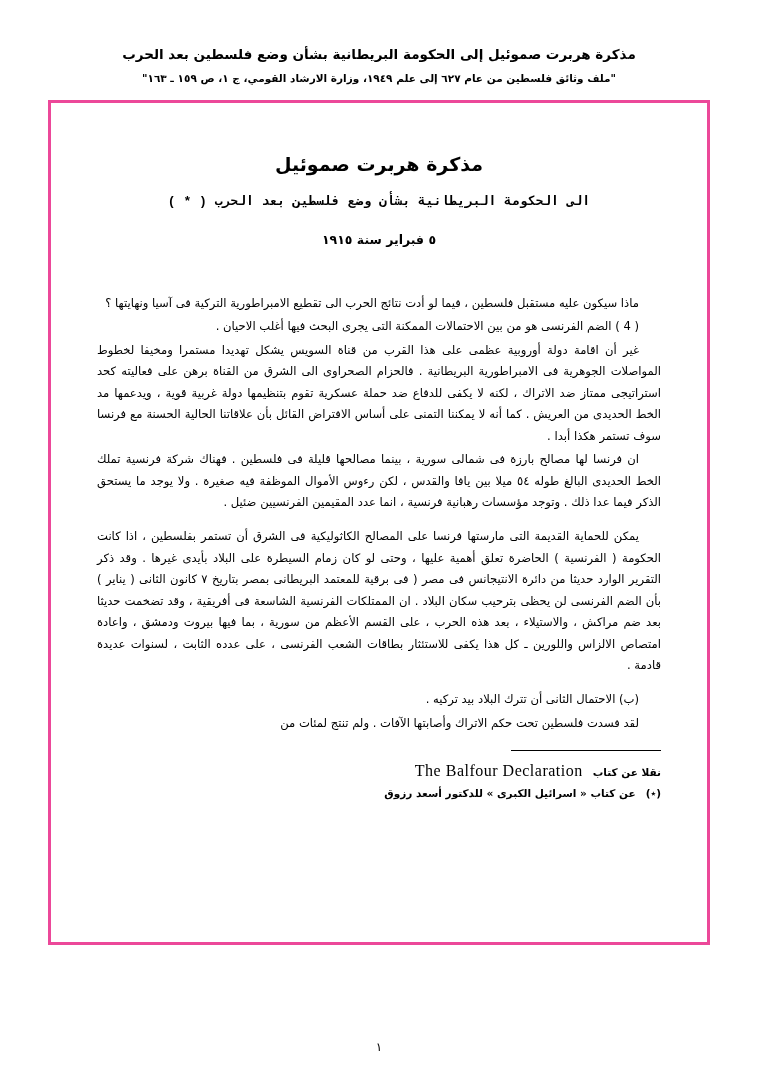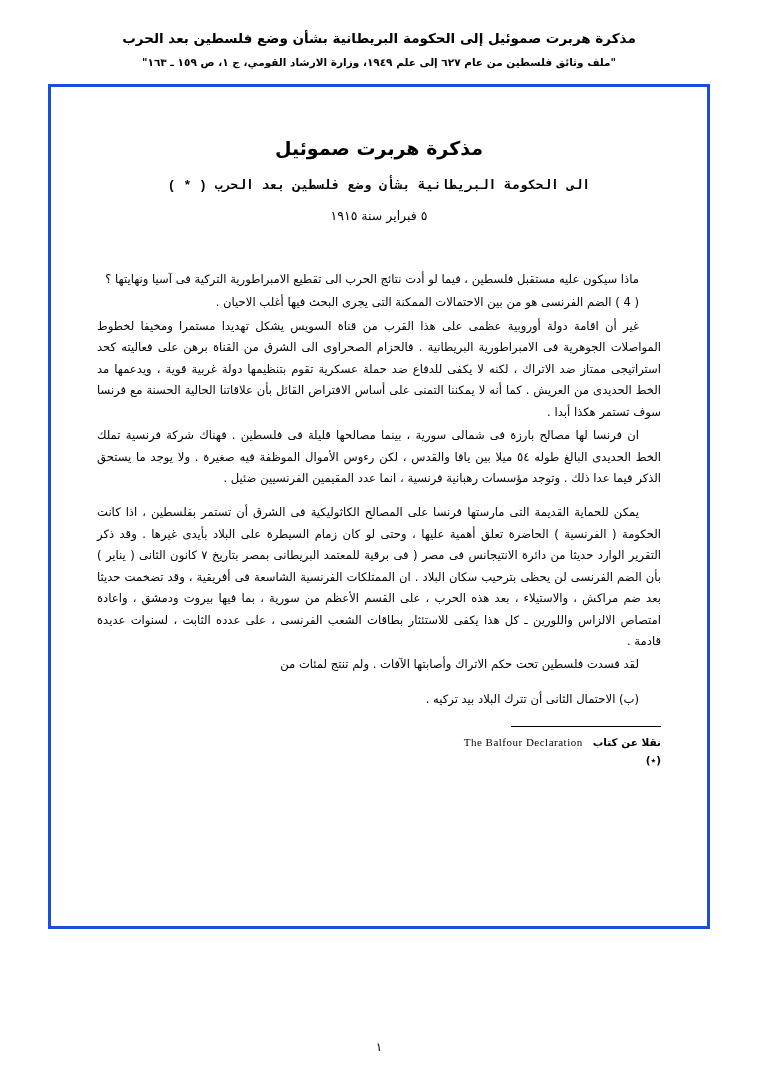--- a/index.html
+++ b/index.html
@@ -12,42 +12,42 @@
     height: 1078px;
     font-family: "DejaVu Sans", sans-serif;
     color: #000000;
     position: relative;
     overflow: hidden;
   }
   .page {
     width: 758px;
     height: 1078px;
     box-sizing: border-box;
-    padding: 28px 40px 0 40px;
+    padding: 44px 40px 0 40px;
     position: relative;
   }
   .doc-header {
     text-align: center;
     margin-bottom: 10px;
   }
   .doc-header .h-title {
     font-size: 13.5px;
     font-weight: bold;
     line-height: 1.5;
     direction: rtl;
   }
   .doc-header .h-source {
     font-size: 10.5px;
     font-weight: bold;
     margin-top: 7px;
     line-height: 1.5;
     direction: rtl;
   }
   .frame {
-    border: 3px solid #1d4ed8;
+    border: 3px solid #ec4899;
     margin: 13px 8px 0 8px;
     height: 845px;
     box-sizing: border-box;
     padding: 30px 46px 10px 46px;
     position: relative;
     background: #fff;
   }
   .title-block {
     text-align: center;
     margin-top: 20px;
@@ -60,22 +60,22 @@
   }
   .title-block .t2 {
     font-size: 13px;
     font-weight: bold;
     margin-top: 18px;
     direction: rtl;
     font-family: Liberation Mono, monospace;
   }
   .title-block .t3 {
     font-size: 12.5px;
-    font-weight: normal;
-    margin-top: 15px;
+    font-weight: bold;
+    margin-top: 23px;
     direction: rtl;
   }
   .body-text {
     margin-top: 46px;
     direction: rtl;
     text-align: justify;
     font-size: 11.6px;
     line-height: 1.85;
   }
   .body-text p {
@@ -105,21 +105,21 @@
   }
   .footnotes .fn-row {
     display: flex;
     flex-direction: row;
     justify-content: flex-start;
     gap: 10px;
     align-items: baseline;
   }
   .fn-latin {
     font-family: "Liberation Serif", serif;
-    font-size: 11px;
+    font-size: 16px;
     direction: ltr;
     letter-spacing: 0.5px;
   }
   .fn-ar {
     font-size: 10.5px;
     font-weight: bold;
   }
   .page-number {
     position: absolute;
     bottom: 24px;
@@ -146,33 +146,34 @@
       <div class="t2">الى الحكومة البريطانية بشأن وضع فلسطين بعد الحرب ( * )</div>
       <div class="t3">٥ فبراير سنة ١٩١٥</div>
     </div>
 
     <div class="body-text">
       <p class="indent">ماذا سيكون عليه مستقبل فلسطين ، فيما لو أدت نتائج الحرب الى تقطيع الامبراطورية التركية فى آسيا ونهايتها ؟</p>
       <p class="indent">( 4 ) الضم الفرنسى هو من بين الاحتمالات الممكنة التى يجرى البحث فيها أغلب الاحيان .</p>
       <p class="indent">غير أن اقامة دولة أوروبية عظمى على هذا القرب من قناة السويس يشكل تهديدا مستمرا ومخيفا لخطوط المواصلات الجوهرية فى الامبراطورية البريطانية . فالحزام الصحراوى الى الشرق من القناة برهن على فعاليته كحد استراتيجى ممتاز ضد الاتراك ، لكنه لا يكفى للدفاع ضد حملة عسكرية تقوم بتنظيمها دولة غربية قوية ، ويدعمها مد الخط الحديدى من العريش . كما أنه لا يمكننا التمنى على أساس الافتراض القائل بأن علاقاتنا الحالية الحسنة مع فرنسا سوف تستمر هكذا أبدا .</p>
       <p class="indent">ان فرنسا لها مصالح بارزة فى شمالى سورية ، بينما مصالحها قليلة فى فلسطين . فهناك شركة فرنسية تملك الخط الحديدى البالغ طوله ٥٤ ميلا بين يافا والقدس ، لكن رءوس الأموال الموظفة فيه صغيرة . ولا يوجد ما يستحق الذكر فيما عدا ذلك . وتوجد مؤسسات رهبانية فرنسية ، انما عدد المقيمين الفرنسيين ضئيل .</p>
       <p class="indent gap">يمكن للحماية القديمة التى مارستها فرنسا على المصالح الكاثوليكية فى الشرق أن تستمر بفلسطين ، اذا كانت الحكومة ( الفرنسية ) الحاضرة تعلق أهمية عليها ، وحتى لو كان زمام السيطرة على البلاد بأيدى غيرها . وقد ذكر التقرير الوارد حديثا من دائرة الانتيجانس فى مصر ( فى برقية للمعتمد البريطانى بمصر بتاريخ ٧ كانون الثانى ( يناير ) بأن الضم الفرنسى لن يحظى بترحيب سكان البلاد . ان الممتلكات الفرنسية الشاسعة فى أفريقية ، وقد تضخمت حديثا بعد ضم مراكش ، والاستيلاء ، بعد هذه الحرب ، على القسم الأعظم من سورية ، بما فيها بيروت ودمشق ، واعادة امتصاص الالزاس واللورين ـ كل هذا يكفى للاستئثار بطاقات الشعب الفرنسى ، على عدده الثابت ، لسنوات عديدة قادمة .</p>
+      <p class="indent gap">(ب) الاحتمال الثانى أن تترك البلاد بيد تركيه .</p>
       <p class="indent">لقد فسدت فلسطين تحت حكم الاتراك وأصابتها الآفات . ولم تنتج لمئات من</p>
-      <p class="indent gap">(ب) الاحتمال الثانى أن تترك البلاد بيد تركيه .</p>
     </div>
 
     <hr class="footnote-sep">
 
     <div class="footnotes">
       <div class="fn-row">
         <span class="fn-ar">نقلا عن كتاب</span>
         <span class="fn-latin">The Balfour Declaration</span>
       </div>
       <div class="fn-row">
         <span class="fn-ar">(٭)</span>
+        <span class="fn-ar">عن كتاب « اسرائيل الكبرى » للدكتور أسعد رزوق</span>
       </div>
     </div>
 
   </div>
 
   <div class="page-number">١</div>
 
 </div>
 
 </body></html>

